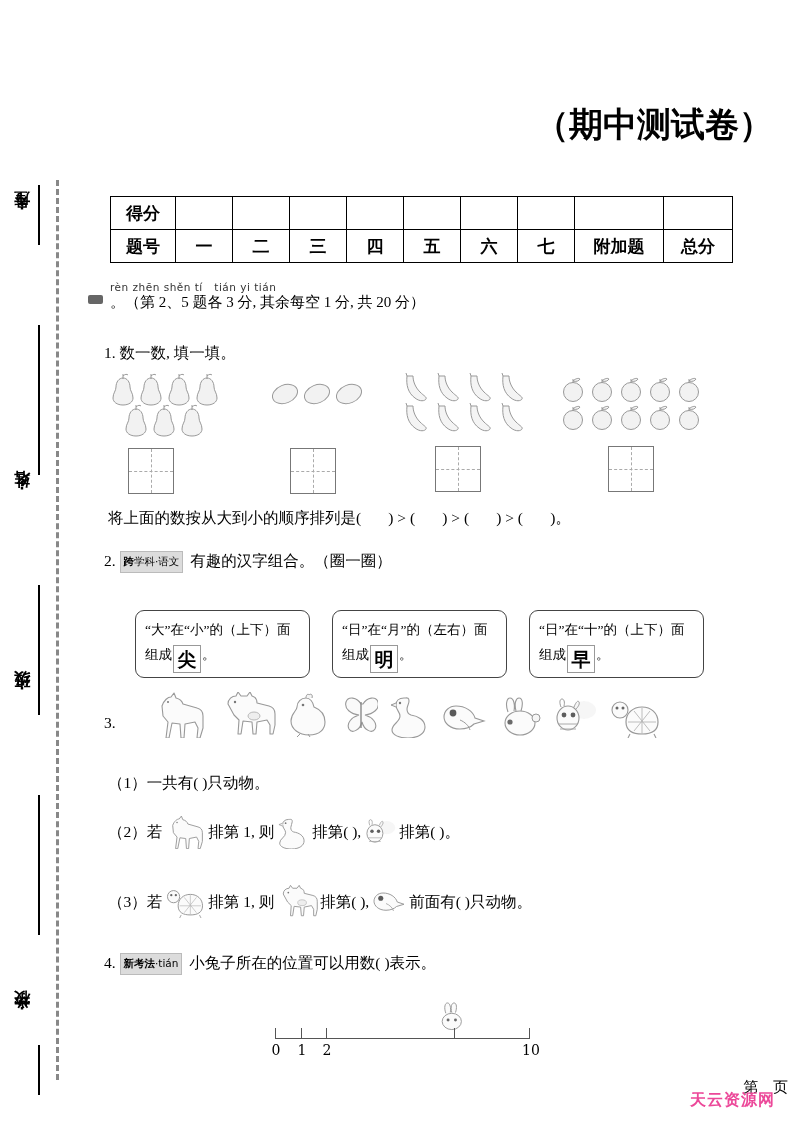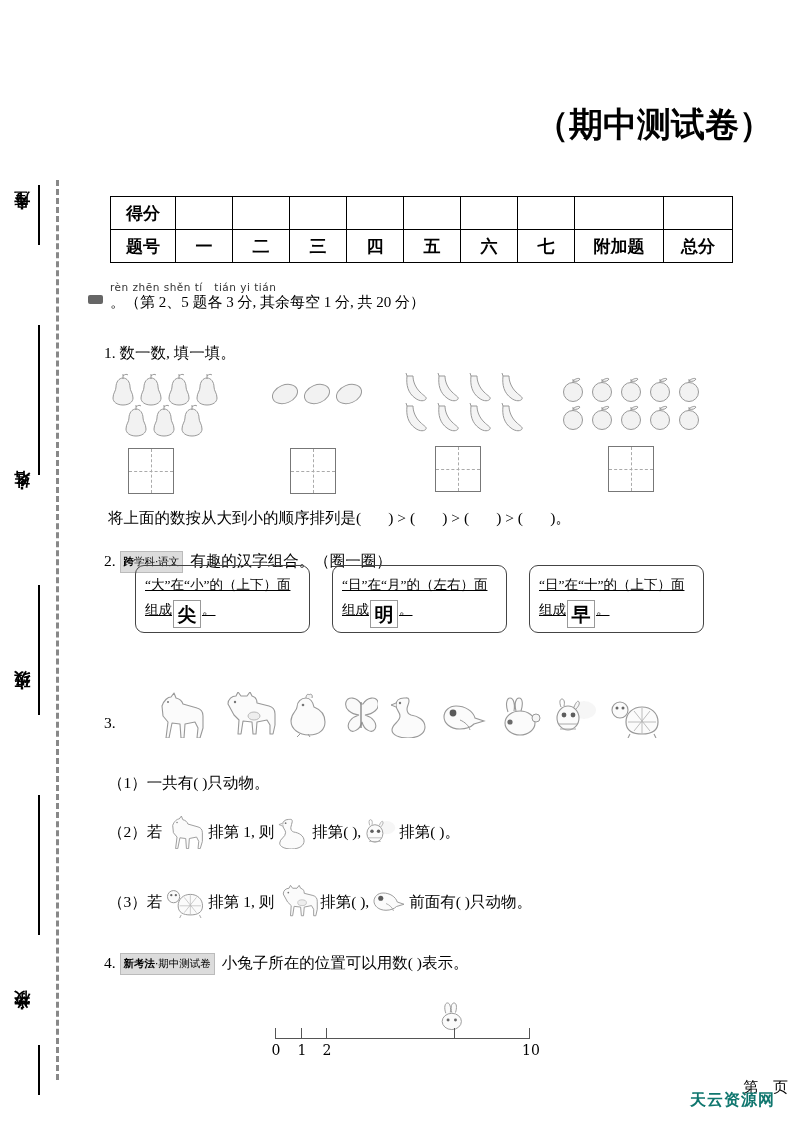--- a/index.html
+++ b/index.html
@@ -70,21 +70,21 @@
   .fgroup{position:absolute;}
   .fruit-line{display:flex;gap:2px;}
   .tianzi{
     position:absolute;width:46px;height:46px;border:1.2px solid #777;box-sizing:border-box;
   }
   .tianzi:before,.tianzi:after{content:"";position:absolute;}
   .tianzi:before{left:50%;top:0;bottom:0;border-left:1px dashed #aaa;}
   .tianzi:after{top:50%;left:0;right:0;border-top:1px dashed #aaa;}
 
   
-  .hz-row{position:absolute;left:135px;top:565px;display:flex;gap:22px;text-decoration:underline;}
+  .hz-row{position:absolute;left:135px;top:610px;display:flex;gap:22px;}
   .hz-box{
     width:175px;height:68px;border:1.3px solid #444;border-radius:9px;
     box-sizing:border-box;padding:7px 9px;font-size:13.5px;line-height:1.85;
   }
   .hz-char{
     display:inline-block;width:26px;height:26px;border:1px solid #999;
     text-align:center;line-height:26px;font-size:19px;font-weight:bold;
     vertical-align:-7px;margin:0 1px;position:relative;
     font-family:"DejaVu Sans","Liberation Sans",sans-serif;
   }
@@ -105,21 +105,21 @@
   .nl-axis{position:absolute;left:0;top:38px;width:255px;height:0;border-top:1.6px solid #555;}
   .nl-tick{position:absolute;top:28px;width:0;height:11px;border-left:1.6px solid #555;}
   .nl-lab{position:absolute;top:42px;font-size:14px;transform:translateX(-50%);
     font-family:"DejaVu Serif","Liberation Serif",serif;}
 
   
   .footer{position:absolute;left:0;right:0;top:1078px;text-align:right;
     font-size:15px;letter-spacing:5px;
     font-family:"DejaVu Sans","Liberation Sans",sans-serif;}
   .watermark{position:absolute;right:18px;top:1090px;font-size:16px;font-weight:bold;
-    letter-spacing:1px;color:#0f766e;
+    letter-spacing:1px;color:#ec4899;
     font-family:"DejaVu Sans","Liberation Sans",sans-serif;}
   .blank{letter-spacing:0;}
   svg{display:block;}
 </style>
 </head>
 <body>
 
 <div class="page">
 
   <div class="seal-col">
@@ -459,21 +459,21 @@
     <svg width="36" height="30" viewBox="0 0 44 40" style="margin:0 2px;">
         <path d="M14 8c-7 0-12 5-12 11s6 12 16 12c6 0 11-2 14-5l10-3-9-3c-2-7-10-12-19-12z" fill="#fbfbfb" stroke="#999" stroke-width="1.3"></path>
         <circle cx="11" cy="15" r="3.4" fill="#5a5a5a"></circle>
         <path d="M18 22c5 2 9 6 10 10" fill="none" stroke="#999" stroke-width="1"></path>
       </svg>
     <span>前面有(       )只动物。</span>
   </div>
 
   <div class="q" style="left:104px;top:950px;">
     <span class="qn">4.</span>
-    <span class="badge"><b>新考法</b><span>·期中测试卷</span></span>
+    <span class="badge"><b>新考法</b><span>·tián</span></span>
     <span>小兔子所在的位置可以用数(        )表示。</span>
   </div>
 
   <div class="numline-wrap">
     <svg width="34" height="34" viewBox="0 0 46 42" style="position:absolute;left:162px;top:0;">
         <path d="M12 16C9 8 11 2 14 2c4 0 5 7 4 13M20 15c-2-8 0-13 3-13 4 0 4 7 2 13" fill="#fbfbfb" stroke="#999" stroke-width="1.3"></path>
         <ellipse cx="20" cy="27" rx="13" ry="11" fill="#fbfbfb" stroke="#999" stroke-width="1.3"></ellipse>
         <circle cx="15" cy="25" r="2" fill="#6a6a6a"></circle>
         <circle cx="25" cy="25" r="2" fill="#6a6a6a"></circle>
       </svg>

